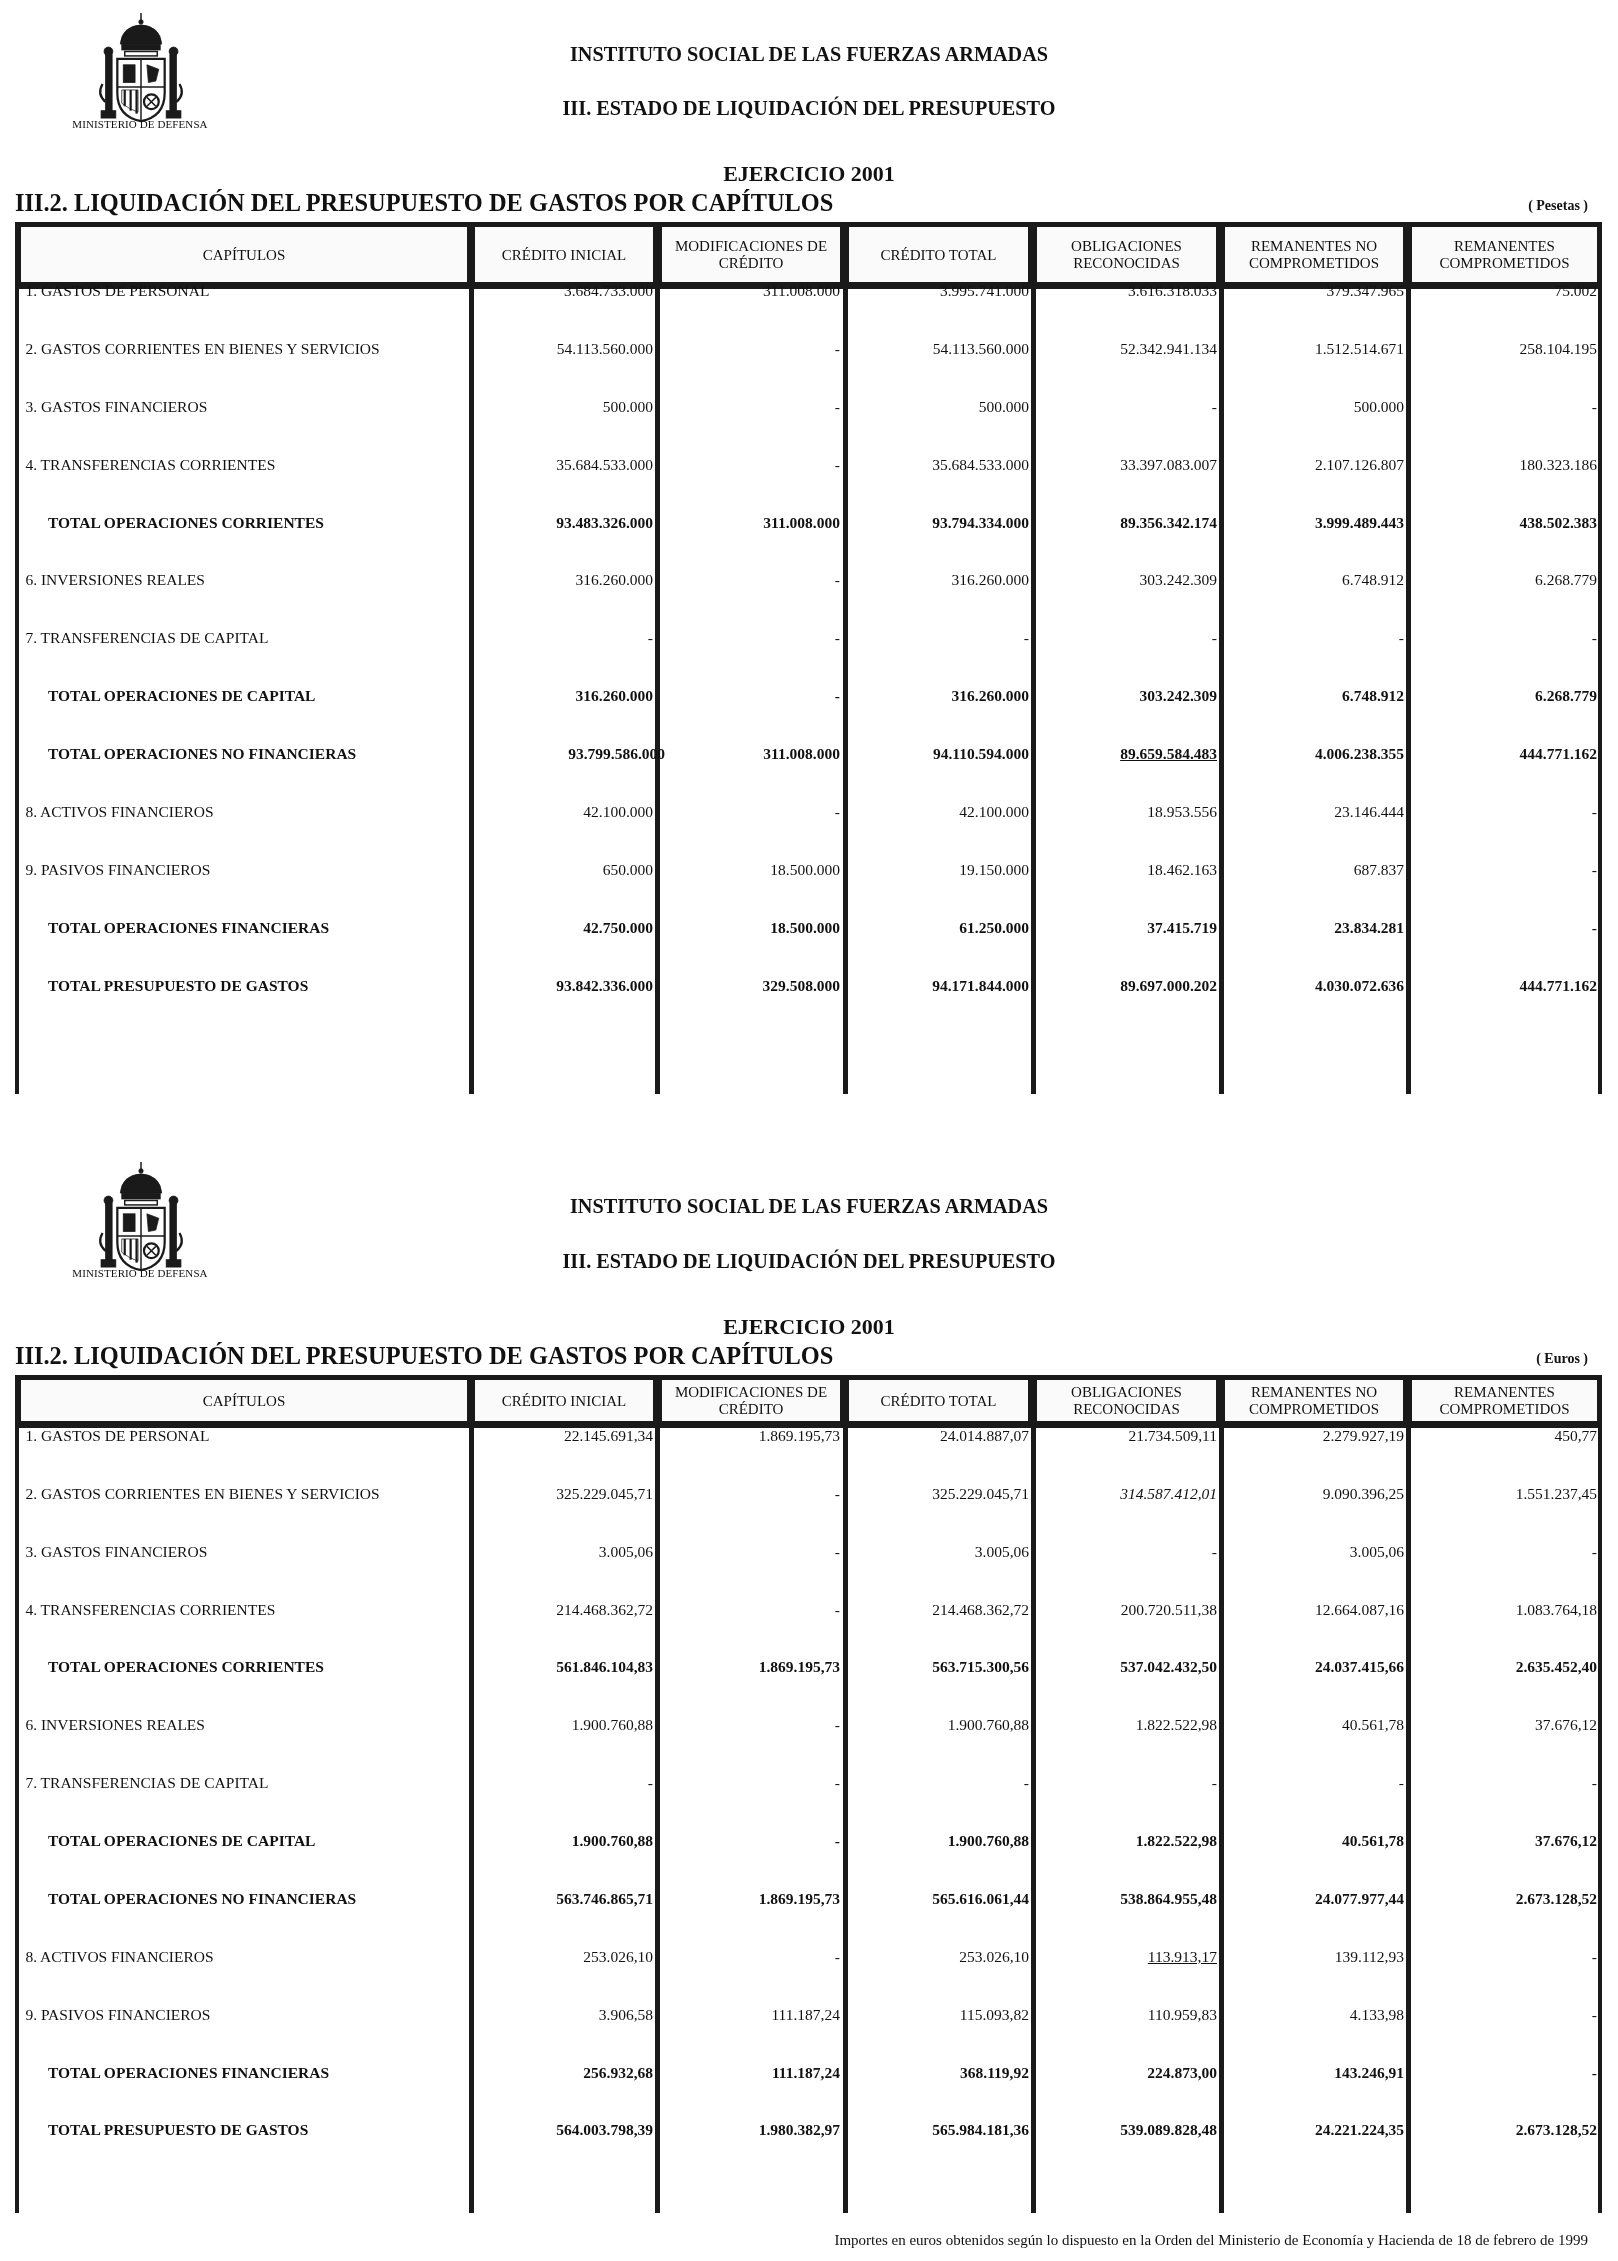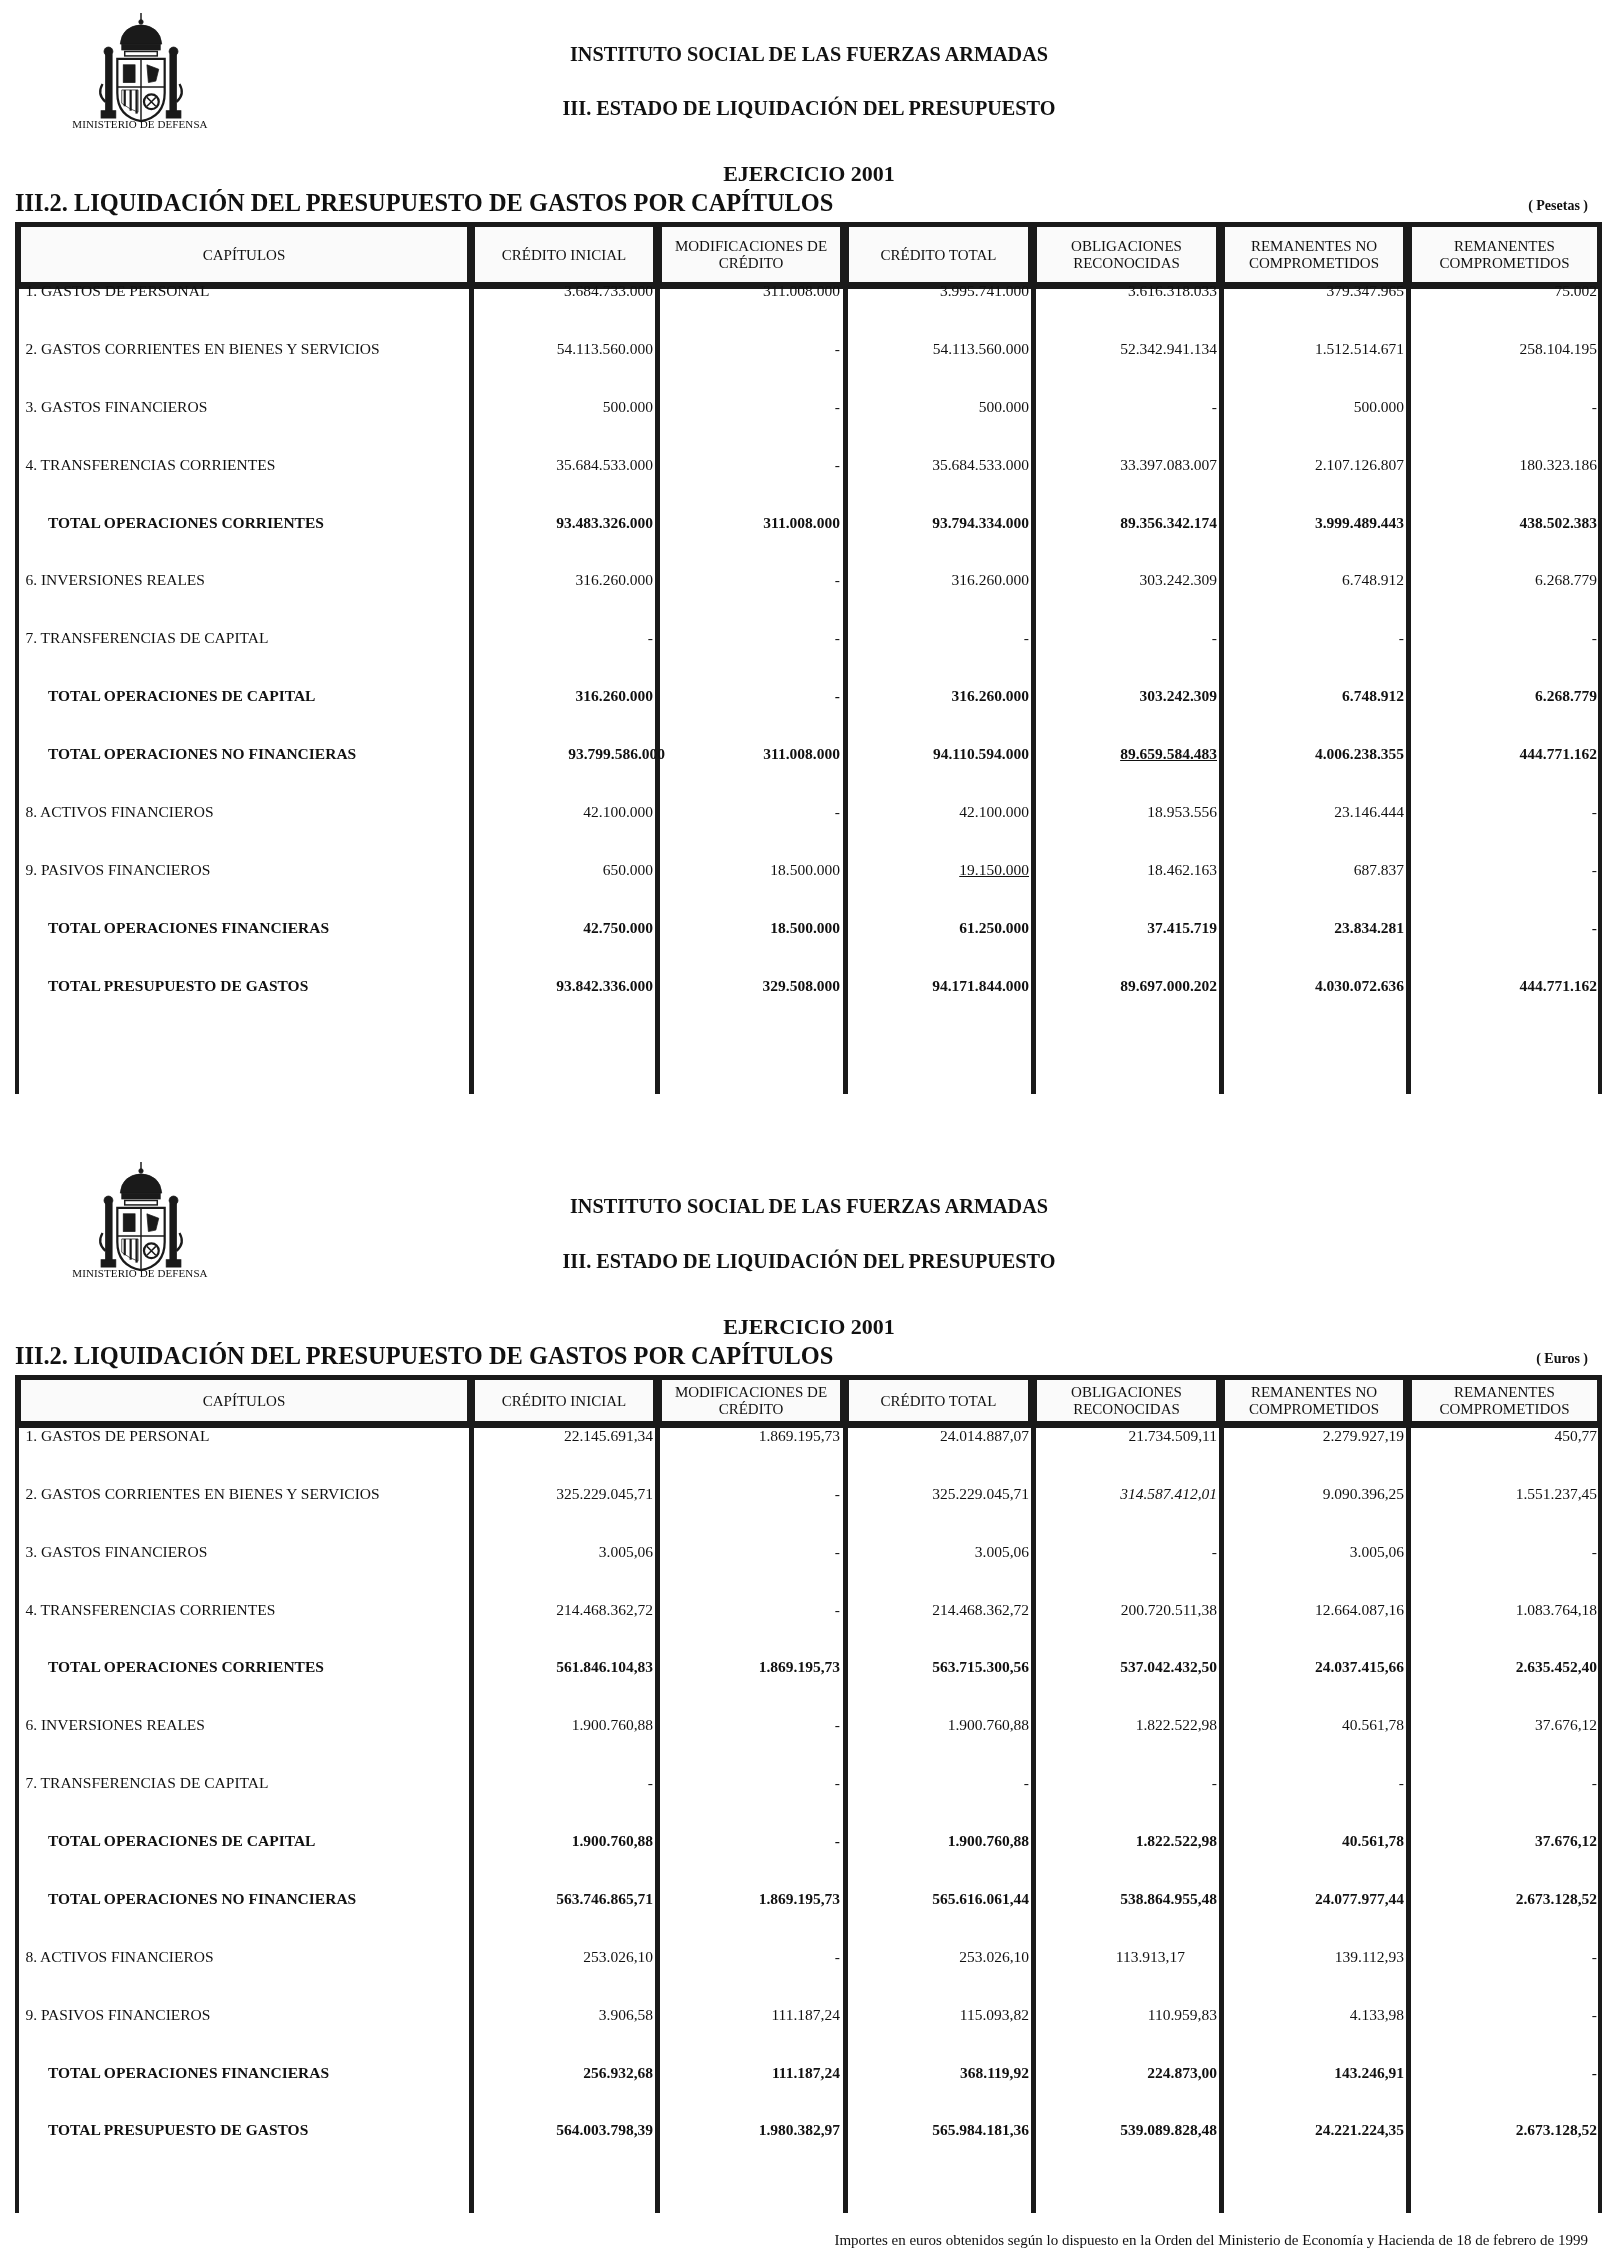--- a/index.html
+++ b/index.html
@@ -187,21 +187,21 @@
           <div class="cell num" style="left: 642px; width: 183px;">-</div>
           <div class="cell num" style="left: 830px; width: 184px;">42.100.000</div>
           <div class="cell num" style="left: 1018px; width: 184px;">18.953.556</div>
           <div class="cell num" style="left: 1206px; width: 183px;">23.146.444</div>
           <div class="cell num" style="left: 1393px; width: 189px;">-</div>
         </div>
         <div class="row" style="top: 633px;">
           <div class="cell lbl">9. PASIVOS FINANCIEROS</div>
           <div class="cell num" style="left: 456px; width: 182px;">650.000</div>
           <div class="cell num" style="left: 642px; width: 183px;">18.500.000</div>
-          <div class="cell num" style="left: 830px; width: 184px; text-decoration: underline;">19.150.000</div>
+          <div class="cell num" style="left: 830px; width: 184px;">19.150.000</div>
           <div class="cell num" style="left: 1018px; width: 184px;">18.462.163</div>
           <div class="cell num" style="left: 1206px; width: 183px;">687.837</div>
           <div class="cell num" style="left: 1393px; width: 189px;">-</div>
         </div>
         <div class="row total" style="top: 691px;">
           <div class="cell lbl">TOTAL OPERACIONES FINANCIERAS</div>
           <div class="cell num" style="left: 456px; width: 182px;">42.750.000</div>
           <div class="cell num" style="left: 642px; width: 183px;">18.500.000</div>
           <div class="cell num" style="left: 830px; width: 184px;">61.250.000</div>
           <div class="cell num" style="left: 1018px; width: 184px;">37.415.719</div>
@@ -363,21 +363,21 @@
           <div class="cell num" style="left: 830px; width: 184px;">565.616.061,44</div>
           <div class="cell num" style="left: 1018px; width: 184px;">538.864.955,48</div>
           <div class="cell num" style="left: 1206px; width: 183px;">24.077.977,44</div>
           <div class="cell num" style="left: 1393px; width: 189px;">2.673.128,52</div>
         </div>
         <div class="row" style="top: 567px;">
           <div class="cell lbl">8. ACTIVOS FINANCIEROS</div>
           <div class="cell num" style="left: 456px; width: 182px;">253.026,10</div>
           <div class="cell num" style="left: 642px; width: 183px;">-</div>
           <div class="cell num" style="left: 830px; width: 184px;">253.026,10</div>
-          <div class="cell num" style="left: 986px; width: 184px;">113.913,17</div>
+          <div class="cell num" style="left: 1018px; width: 184px; text-decoration: underline;">113.913,17</div>
           <div class="cell num" style="left: 1206px; width: 183px;">139.112,93</div>
           <div class="cell num" style="left: 1393px; width: 189px;">-</div>
         </div>
         <div class="row" style="top: 625px;">
           <div class="cell lbl">9. PASIVOS FINANCIEROS</div>
           <div class="cell num" style="left: 456px; width: 182px;">3.906,58</div>
           <div class="cell num" style="left: 642px; width: 183px;">111.187,24</div>
           <div class="cell num" style="left: 830px; width: 184px;">115.093,82</div>
           <div class="cell num" style="left: 1018px; width: 184px;">110.959,83</div>
           <div class="cell num" style="left: 1206px; width: 183px;">4.133,98</div>

